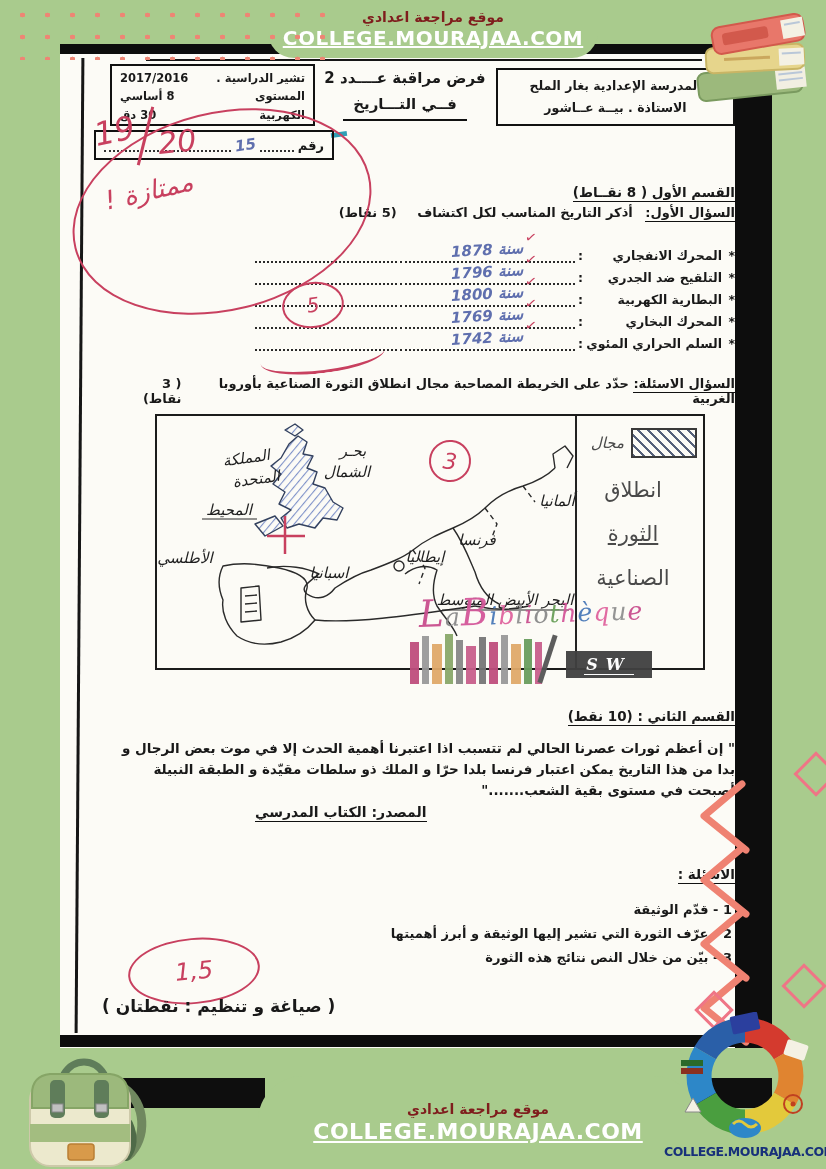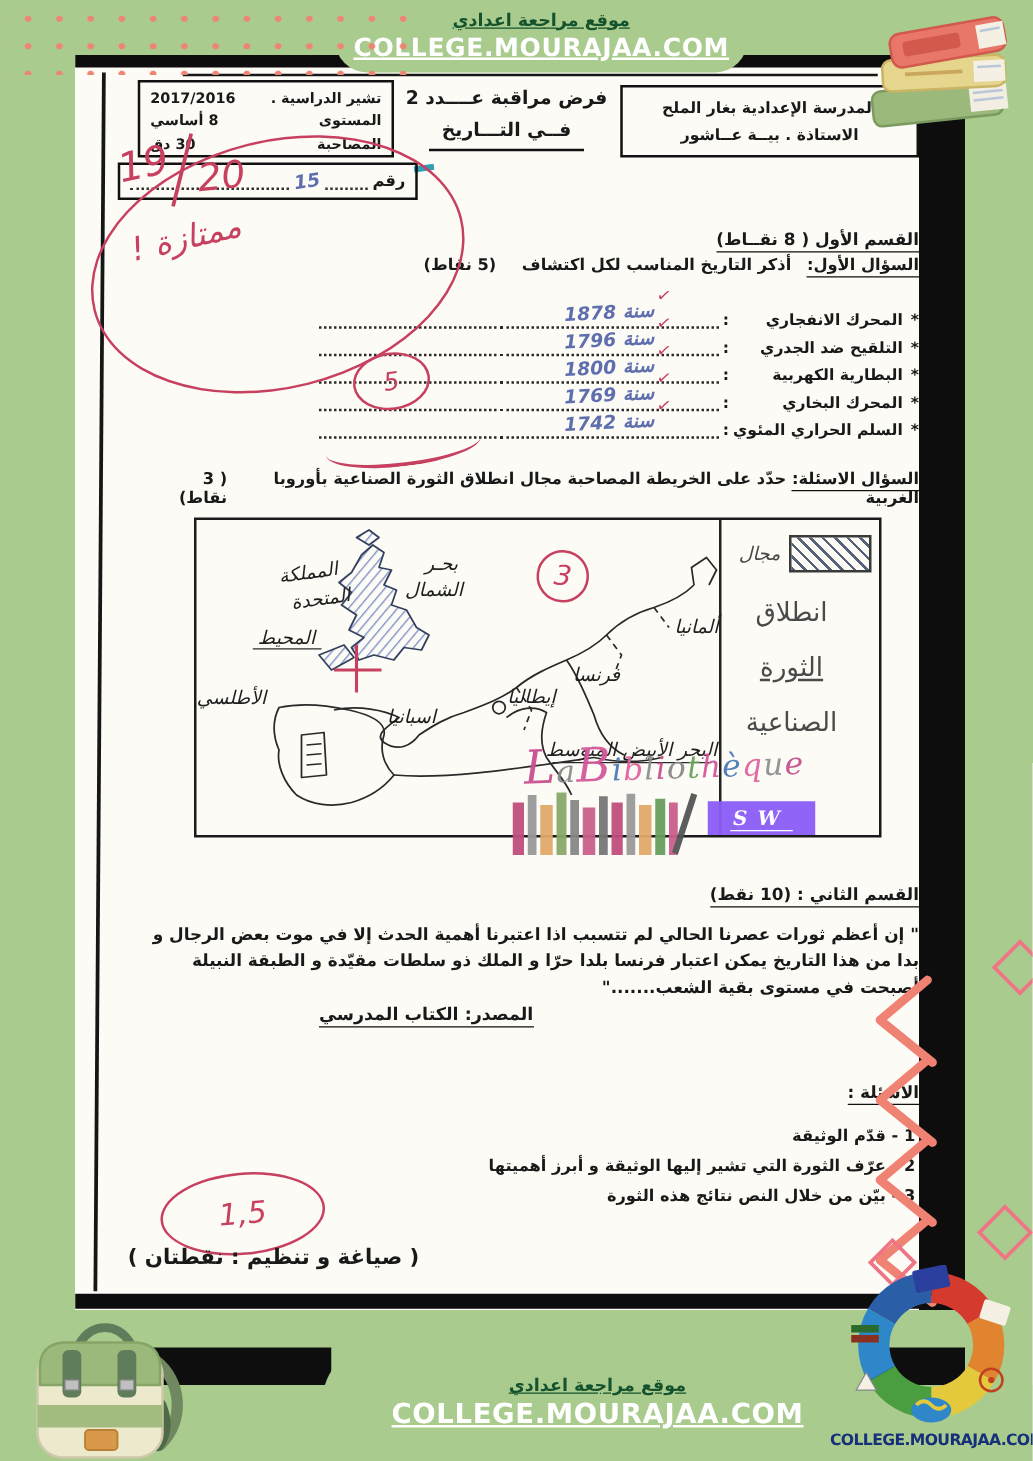--- a/index.html
+++ b/index.html
@@ -70,39 +70,39 @@
   .legend-words{padding:10px 14px 0 0;text-align:center;color:#4a4a4a;font-size:21px;line-height:2.1}
   .lw{display:block}.lw-u{text-decoration:underline}
   .mark3{left:272px;top:24px;width:38px;height:38px;font-size:22px;transform:rotate(6deg)}
   
   .wm{left:288px;top:544px;width:366px;height:122px;z-index:3;direction:ltr;opacity:.95}
   .wm-brand{font-family:"DejaVu Serif",serif;font-style:italic;font-size:25px;display:flex;
       align-items:baseline;justify-content:center;letter-spacing:1px;transform:rotate(-2deg)}
   .wm-bottom{display:flex;align-items:flex-end;justify-content:center;gap:16px;margin-top:2px}
   .spines{display:flex;align-items:flex-end;gap:3px}
   .sp{display:inline-block}
-  .sw-badge{width:86px;height:27px;background:#8b5cf6;display:flex;align-items:center;
-      justify-content:center;margin-bottom:16px}
+  .sw-badge{width:86px;height:27px;background:#404040;display:flex;align-items:center;
+      justify-content:center;margin-bottom:6px}
   .sw-badge span{color:#fff;font-family:"DejaVu Serif",serif;font-style:italic;font-weight:bold;
       font-size:16px;letter-spacing:8px;border-bottom:1.5px solid #fff;padding:0 2px}
   
   .sec2-title{right:37px;top:664px;font-size:13.5px;font-weight:bold}
   .quote{right:37px;left:48px;top:694px;font-size:13.5px;font-weight:bold;line-height:1.55;text-align:right}
   .source{left:195px;top:760px;font-size:14px;font-weight:bold}
   .aseila{right:37px;top:822px;font-size:13.5px;font-weight:bold}
   .qlist{right:40px;top:854px;font-size:13px;font-weight:bold;line-height:1.85}
   .m15{left:68px;top:894px;width:128px;height:62px;transform:rotate(-5deg);font-size:24px}
   .note{left:42px;top:952px;font-size:17px;font-weight:bold}
   
   .dots{left:0;top:0;width:335px;height:60px;z-index:6;
       background-image:radial-gradient(#ee8574 2.5px,transparent 3px);background-size:25px 22px;
       background-position:10px 4px}
   .top-pill{left:268px;top:0;width:330px;height:58px;background:#a9cb8d;border-radius:0 0 26px 26px;
       z-index:5;display:flex;flex-direction:column;align-items:center;justify-content:center;gap:1px}
-  .pill-ar{color:#14532d;font-weight:bold;font-size:14px;text-decoration:underline}
+  .pill-ar{color:#7f1d1d;font-weight:bold;font-size:14px;}
   .pill-domain{color:#fff;font-weight:bold;font-size:20px;text-decoration:underline;letter-spacing:.5px}
   .footer-band{left:0;top:1108px;width:826px;height:61px;background:#a9cb8d;z-index:4}
   .fstrip{background:#0e0e0e;z-index:3}
   .fs-l{left:75px;top:1078px;width:190px;height:30px}
   .fs-r{left:692px;top:1078px;width:80px;height:30px}
   .footer-pill{left:258px;top:1076px;width:440px;height:93px;background:#a9cb8d;border-radius:45px 45px 0 0;
       z-index:5;display:flex;flex-direction:column;align-items:center;justify-content:center;gap:2px}
   .footer-pill .pill-domain{font-size:22px}
   
   .books{left:684px;top:0;z-index:2}
@@ -164,21 +164,21 @@
   <div class="abs info-box">
     <div class="info-row">
       <span>تشير الدراسية .</span>
       <span>2017/2016</span>
     </div>
     <div class="info-row">
       <span>المستوى</span>
       <span>8 أساسي</span>
     </div>
     <div class="info-row">
-      <span>المصاحبة</span>
+      <span>الكهربية</span>
       <span>30 دق</span>
     </div>
   </div>
   <div class="abs teal-dash"></div>
 
   <div class="abs numero-box">
     <span>رقم</span>
     <span class="dotfill" style="width:34px"></span>
     <span class="hw-blue" style="font-size:15px;transform:rotate(-8deg)">15</span>
     <span class="dotfill" style="flex:1"></span>

